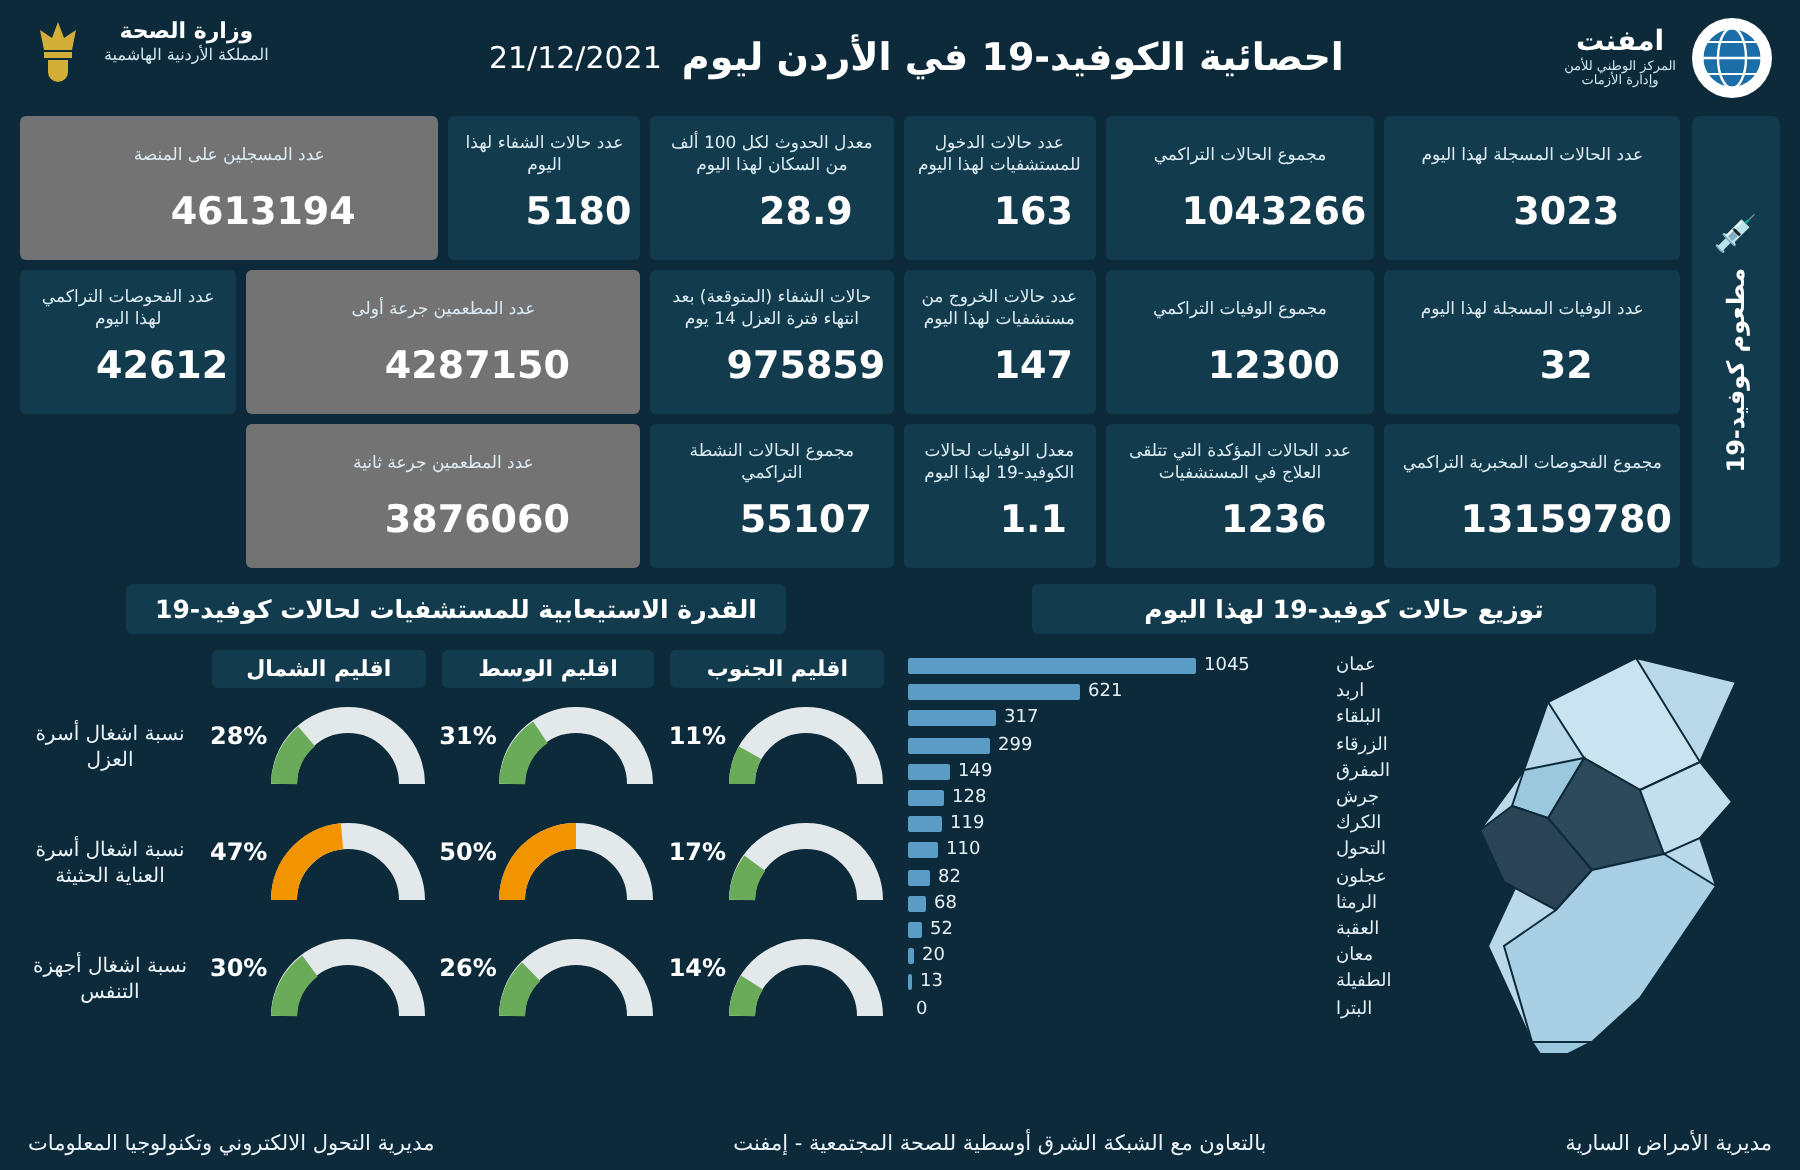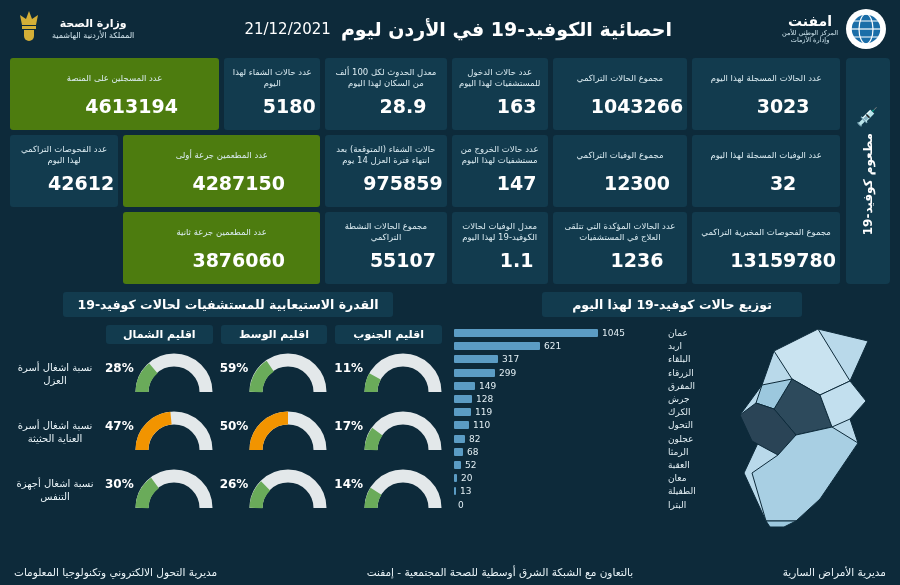--- a/index.html
+++ b/index.html
@@ -59,21 +59,20 @@
     white-space: nowrap;
   }
   .header-date {
     font-size: 15px;
     color: #ffffff;
     direction: ltr;
   }
 
   .brand-right {
     display: flex;
-    align-items: center;
     gap: 8px;
   }
   .gov-text {
     text-align: center;
     line-height: 1.3;
   }
   .gov-text .g1 { font-size: 11px; font-weight: bold; }
   .gov-text .g2 { font-size: 8px; color: #d5e7ef; }
   .crown {
     width: 30px; height: 40px;
@@ -119,21 +118,21 @@
     background: #123b4e;
     border-radius: 3px;
     display: flex;
     flex-direction: column;
     align-items: center;
     justify-content: flex-start;
     padding: 5px 4px 4px;
     box-sizing: border-box;
     position: relative;
   }
-  .cell.teal { background: #4d7c0f; }
+  .cell.teal { background: #737373; }
   .cell .lbl {
     font-size: 8.5px;
     line-height: 1.25;
     color: #dcecf2;
     text-align: center;
     min-height: 30px;
     display: flex;
     align-items: center;
     justify-content: center;
   }
@@ -391,21 +390,21 @@
     </div>
     <div class="cell teal" style="grid-column: span 2;">
       <div class="lbl">عدد المطعمين جرعة ثانية</div>
       <div class="val">3876060</div>
     </div>
   </div>
 </div>
 
 <div class="sections">
   <div class="panel">
-    <div class="panel-title" style="width: 260px; margin: 0 auto;">توزيع حالات كوفيد-19 لهذا اليوم</div>
+    <div class="panel-title" style="width: 312px; margin: 0 auto;">توزيع حالات كوفيد-19 لهذا اليوم</div>
   </div>
   <div class="panel">
     <div class="panel-title" style="width: 330px; margin: 0 auto;">القدرة الاستيعابية للمستشفيات لحالات كوفيد-19</div>
   </div>
 </div>
 
 <div class="bottom">
 
   <div class="left-panel">
     <div class="map">
@@ -536,21 +535,21 @@
           <path d="M8 40 A32 32 0 0 1 72 40" fill="none" stroke="#e3e8ea" stroke-width="13" stroke-linecap="butt"></path>
           <path d="M8 40 A32 32 0 0 1 12.0 24.3" fill="none" stroke="#6aab5a" stroke-width="13" stroke-linecap="butt"></path>
         </svg>
         <div class="gval">11%</div>
       </div>
       <div class="gauge">
         <svg width="80" height="44" viewBox="0 0 80 44" xmlns="http://www.w3.org/2000/svg">
           <path d="M8 40 A32 32 0 0 1 72 40" fill="none" stroke="#e3e8ea" stroke-width="13"></path>
           <path d="M8 40 A32 32 0 0 1 22.2 14.2" fill="none" stroke="#6aab5a" stroke-width="13"></path>
         </svg>
-        <div class="gval">59%</div>
+        <div class="gval">31%</div>
       </div>
       <div class="gauge">
         <svg width="80" height="44" viewBox="0 0 80 44" xmlns="http://www.w3.org/2000/svg">
           <path d="M8 40 A32 32 0 0 1 72 40" fill="none" stroke="#e3e8ea" stroke-width="13"></path>
           <path d="M8 40 A32 32 0 0 1 19.3 16.2" fill="none" stroke="#6aab5a" stroke-width="13"></path>
         </svg>
         <div class="gval">28%</div>
       </div>
       <div class="row-label">نسبة اشغال أسرة العزل</div>
 

